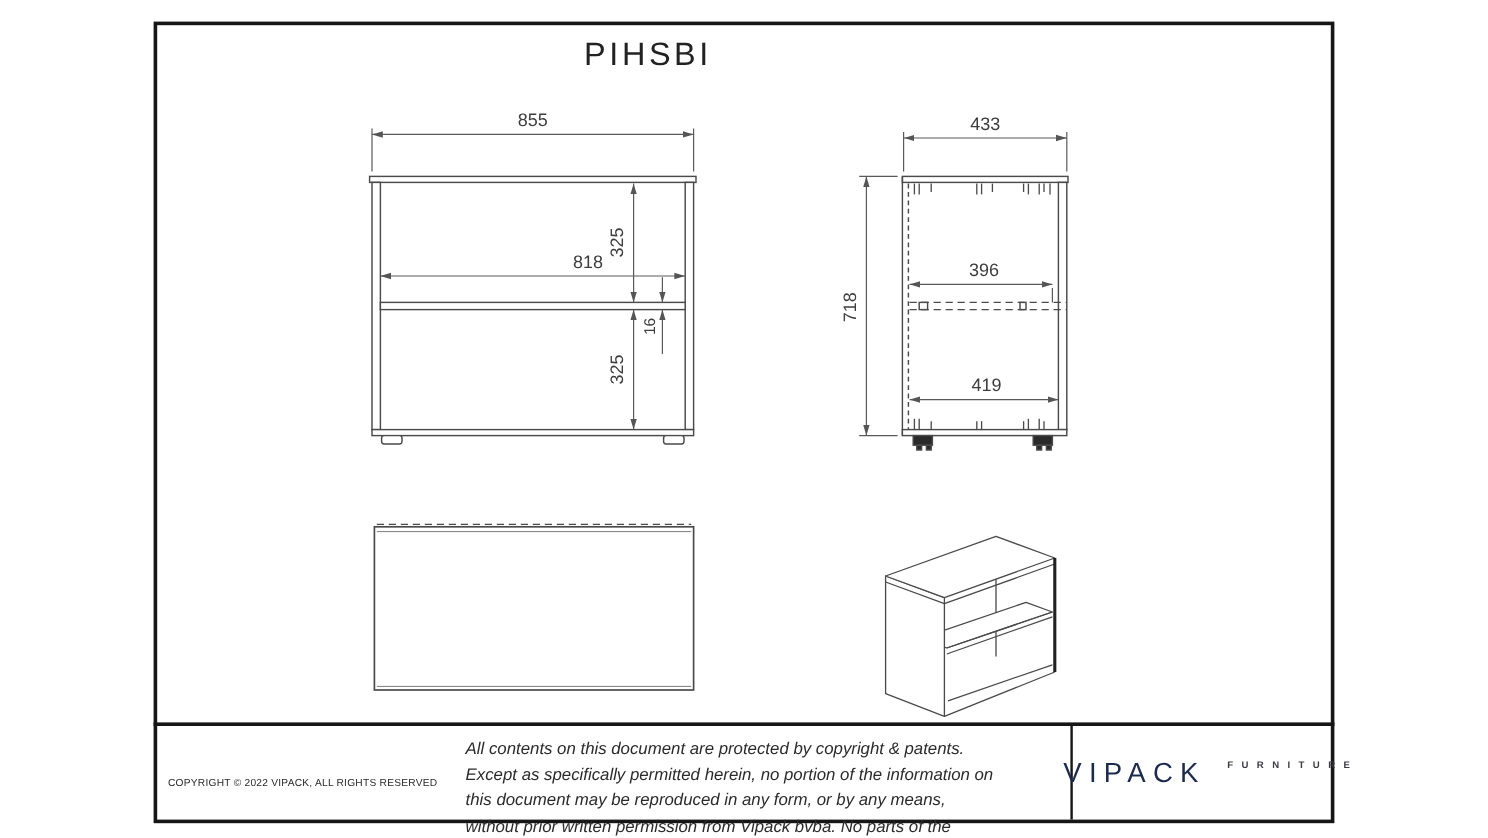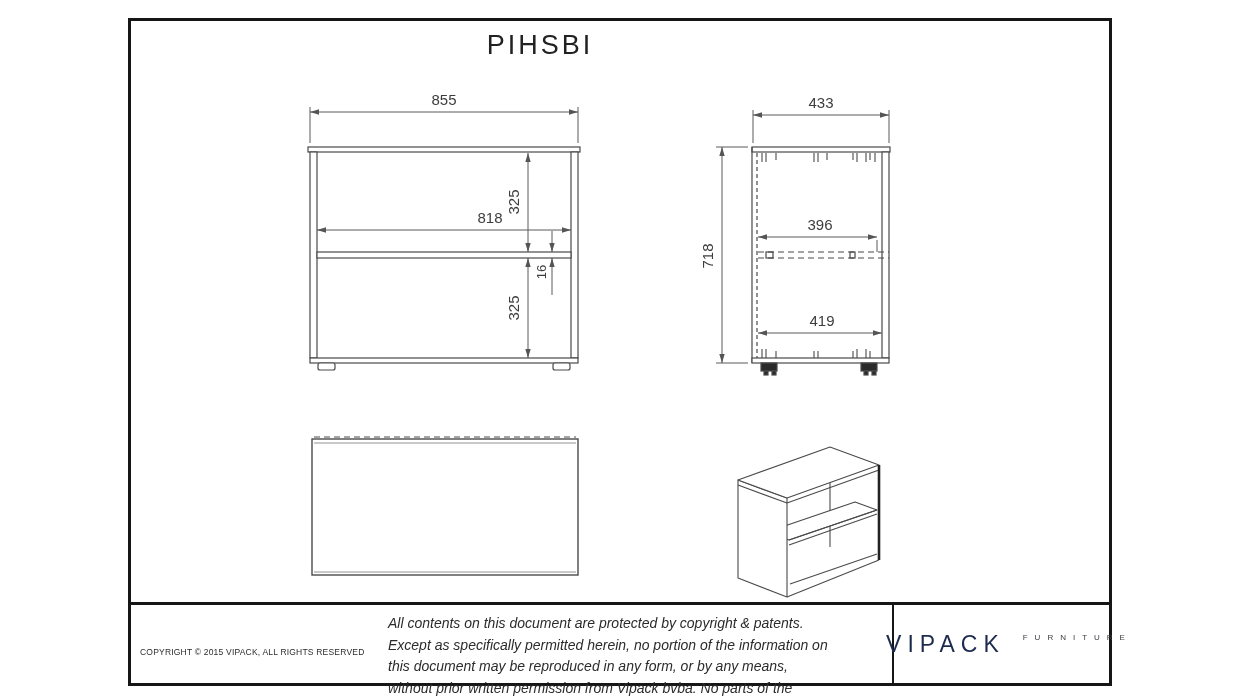--- a/index.html
+++ b/index.html
@@ -15,21 +15,21 @@
   #separator{position:absolute;left:128px;top:602px;width:984px;height:3px;background:#161616;}
   #tb-divider{position:absolute;left:892px;top:605px;width:2px;height:78px;background:#161616;}
   #copyright{position:absolute;left:140px;top:647px;width:250px;
              font-size:8.5px;color:#2b2b2b;letter-spacing:.2px;}
   #disclaimer{position:absolute;left:388px;top:613px;width:440px;
               font-size:14px;line-height:1.55;color:#2b2b2b;font-style:italic;}
   #logo-box{position:absolute;left:894px;top:605px;width:218px;height:78px;
             display:flex;align-items:center;justify-content:center;gap:12px;}
   #brand-col{display:flex;flex-direction:row;align-items:flex-start;}
   #brand-name{font-size:23px;letter-spacing:6px;color:#1c2a4e;font-weight:normal;}
-  #brand-tagline{font-size:8px;letter-spacing:7px;color:#3b3b44;font-weight:normal;margin-top:2px;margin-left:2px;padding-left:16px;}
+  #brand-tagline{font-size:8px;letter-spacing:7px;color:#3b3b44;font-weight:bold;margin-top:2px;margin-left:2px;padding-left:16px;}
 </style>
 </head>
 <body>
 
 <div id="page">
 
   <div id="frame"></div>
 
   <div id="sheet-title">PIHSBI</div>
 
@@ -146,21 +146,21 @@
       <line x1="738" y1="485" x2="787" y2="503"></line>
       <line x1="787" y1="503" x2="879" y2="470"></line>
       <line x1="787" y1="597" x2="879" y2="560"></line>
       <line x1="879" y1="465" x2="879" y2="560" stroke-width="2.6" stroke="#222"></line>
     </g>
   </svg>
 
   <div id="separator"></div>
   <div id="tb-divider"></div>
 
-  <div id="copyright">COPYRIGHT  © 2015 VIPACK, ALL RIGHTS RESERVED</div>
+  <div id="copyright">COPYRIGHT  © 2022 VIPACK, ALL RIGHTS RESERVED</div>
 
   <div id="disclaimer">All contents on this document are protected by copyright &amp; patents. Except as specifically permitted herein, no portion of the information on this document may be reproduced in any form, or by any means, without prior written permission from Vipack bvba. No parts of the designs and the products can be copied or transmitted. Product and drawings under Patent and Copyright.</div>
 
   <div id="logo-box">
     <svg width="42" height="40" viewBox="0 0 46 42">
       <path d="M1,1 L10,1 L23,41 L16,41 Z" fill="#1c2a4e"></path>
       <path d="M16,41 L23,41 L35,5 L27,5 Z" fill="#1c2a4e"></path>
       <polygon points="27,2 44,2 35,15" fill="#fff" stroke="#1c2a4e" stroke-width="2.6"></polygon>
     </svg>
     <div id="brand-col">

